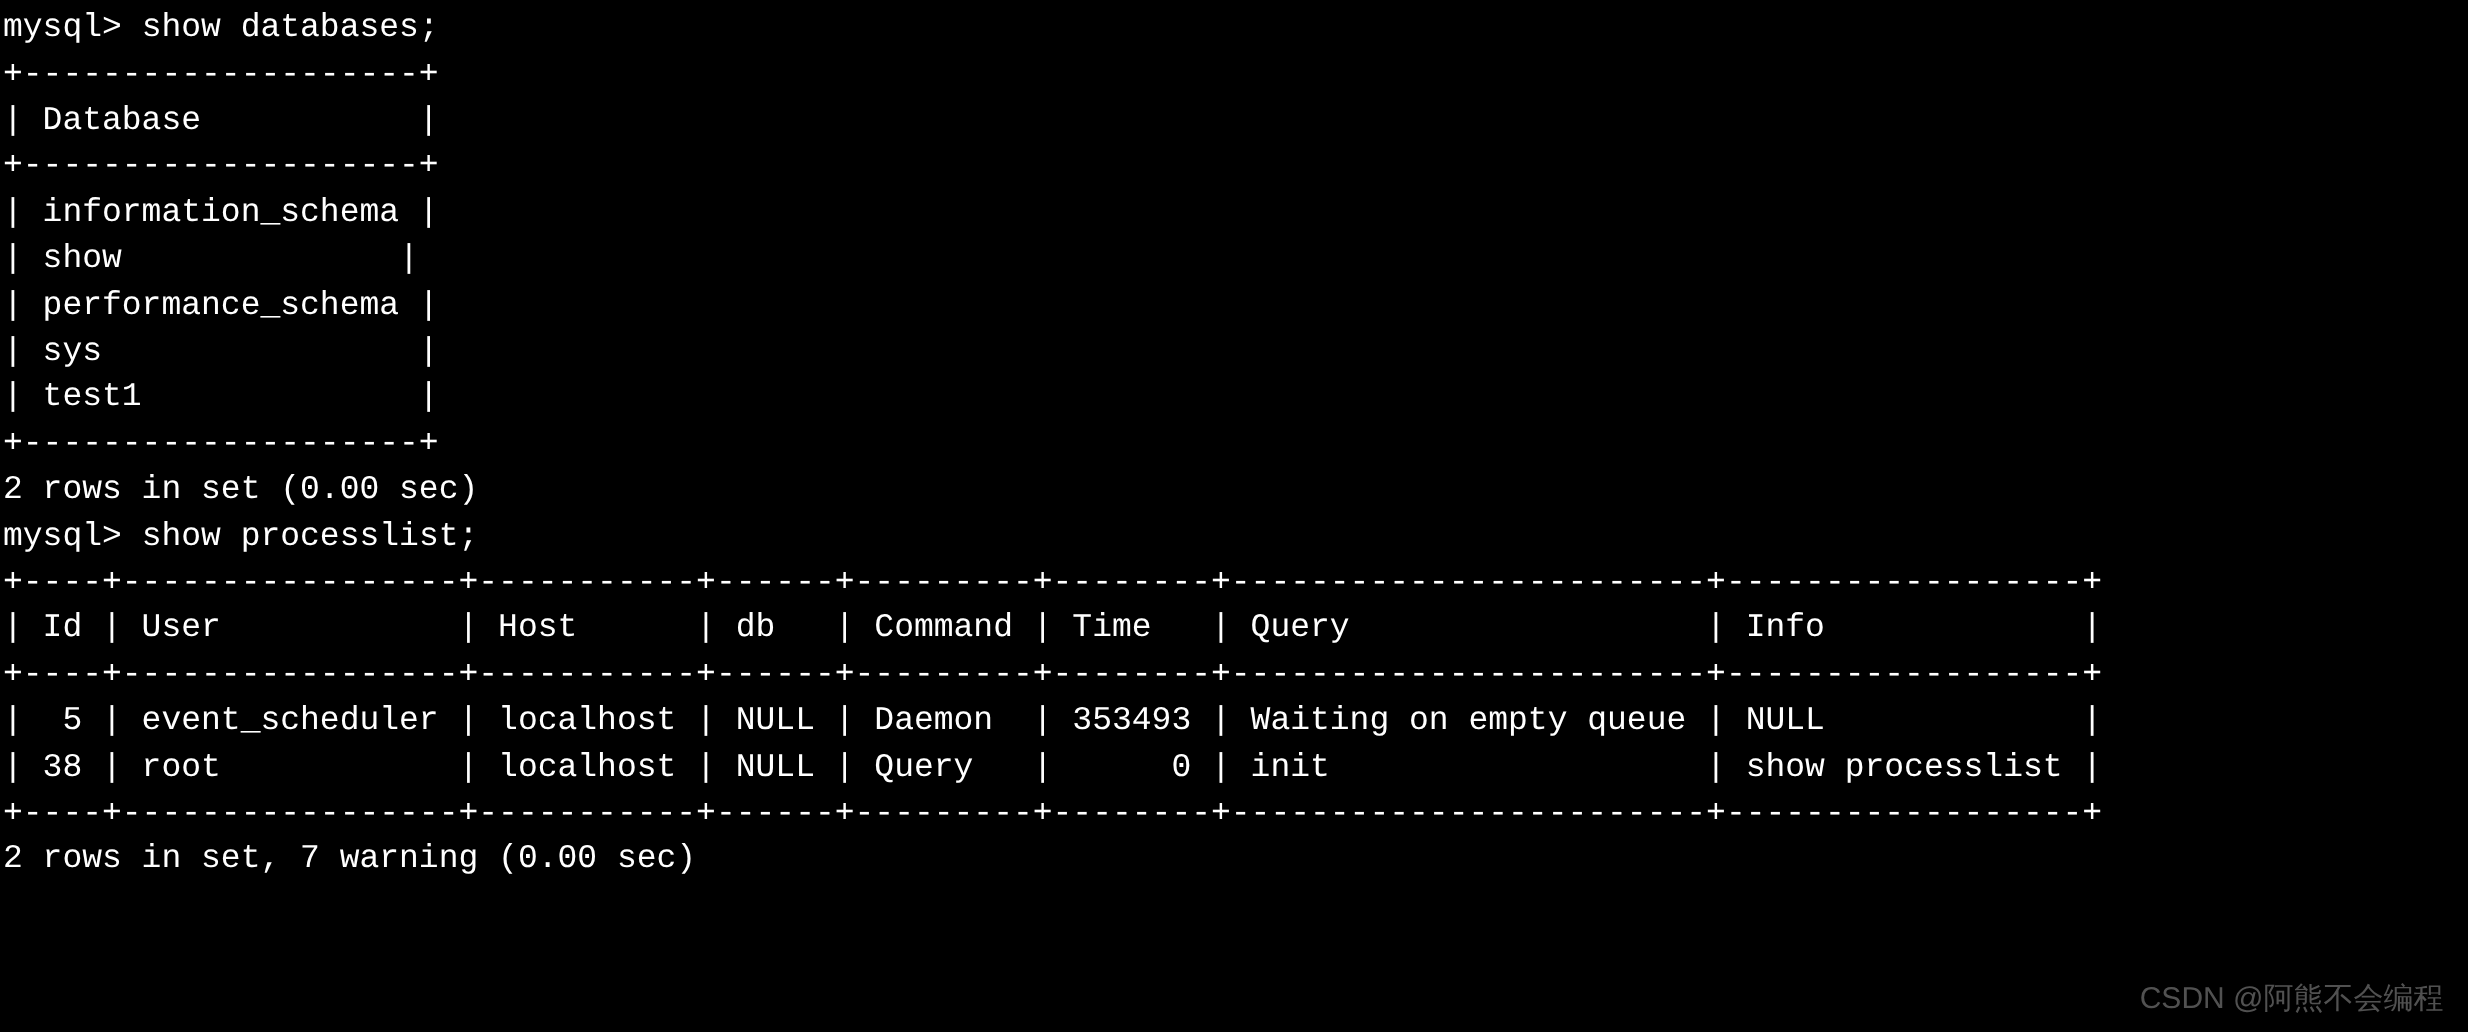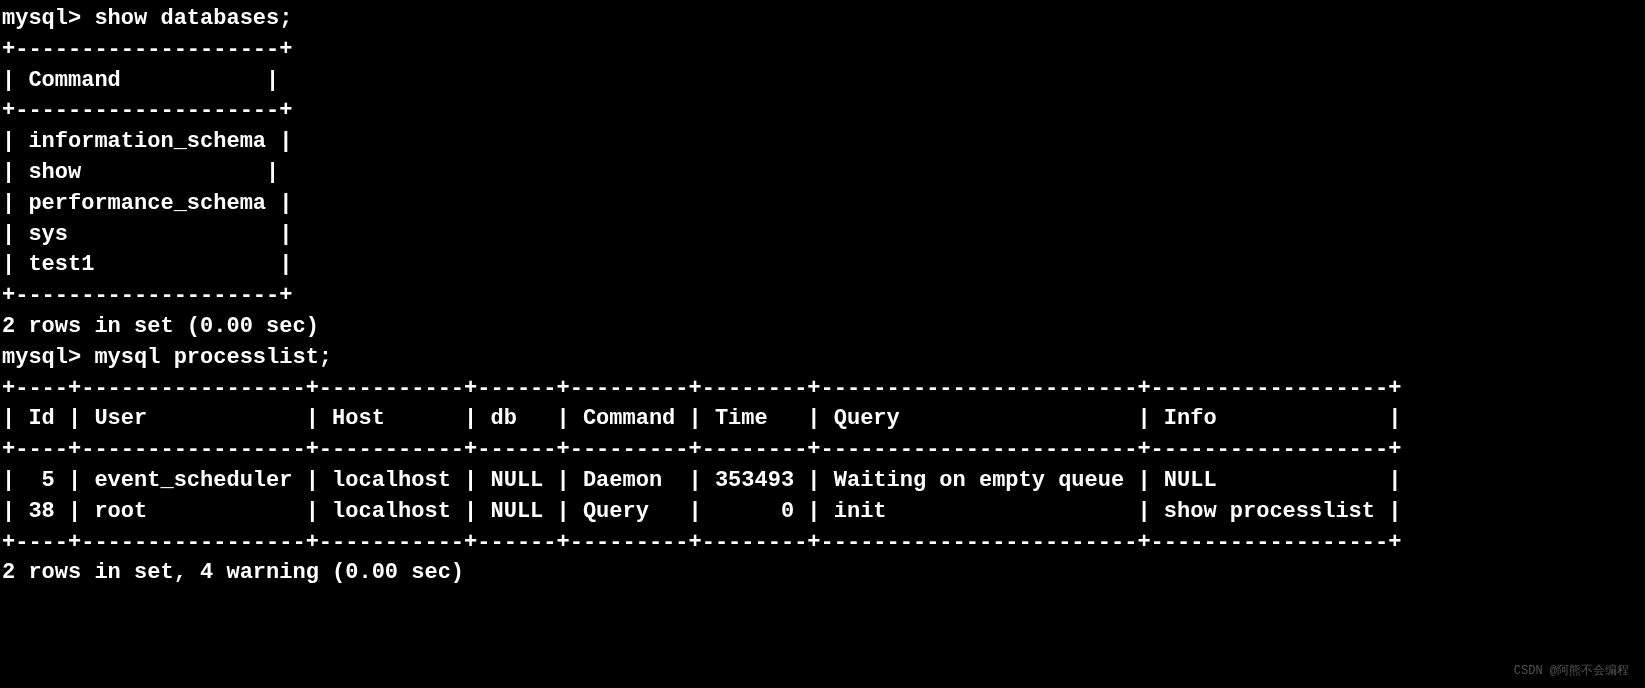--- a/index.html
+++ b/index.html
@@ -15,57 +15,56 @@
       line-height: 1.4;
       padding: 4px 2px;
       width: 1645px;
       height: 688px;
       overflow: hidden;
       position: relative;
     }
     .line {
       white-space: pre;
       position: relative;
-      font-weight: bold;
     }
     .highlight-container {
       position: absolute;
       pointer-events: none;
     }
     .watermark {
       position: absolute;
       bottom: 8px;
       right: 16px;
       color: #888888;
-      font-size: 12px;
-      font-family: Liberation Mono, monospace;
+      font-size: 20px;
+      font-family: Liberation Sans, sans-serif;
       opacity: 0.6;
     }
   </style>
 </head>
 <body>
 
 <div class="line"><span>mysql&gt; </span><span>show databases;</span></div>
 <div class="line">+--------------------+</div>
-<div class="line">| Command           |</div>
+<div class="line">| Database           |</div>
 <div class="line">+--------------------+</div>
 <div class="line">| information_schema |</div>
 <div class="line">| show              |</div>
 <div class="line">| performance_schema |</div>
 <div class="line">| sys                |</div>
 <div class="line">| test1              |</div>
 <div class="line">+--------------------+</div>
 <div class="line">2 rows in set (0.00 sec)</div>
 <div class="line"></div>
-<div class="line"><span>mysql&gt; </span><span>mysql processlist;</span></div>
+<div class="line"><span>mysql&gt; </span><span>show processlist;</span></div>
 <div class="line">+----+-----------------+-----------+------+---------+--------+------------------------+------------------+</div>
 <div class="line">| Id | User            | Host      | db   | Command | Time   | Query                  | Info             |</div>
 <div class="line">+----+-----------------+-----------+------+---------+--------+------------------------+------------------+</div>
 <div class="line" id="pl-row1">|  5 | event_scheduler | localhost | NULL | Daemon  | 353493 | Waiting on empty queue | NULL             |</div>
 <div class="line" id="pl-row2">| 38 | root            | localhost | NULL | Query   |      0 | init                   | show processlist |</div>
 <div class="line">+----+-----------------+-----------+------+---------+--------+------------------------+------------------+</div>
-<div class="line">2 rows in set, 4 warning (0.00 sec)</div>
+<div class="line">2 rows in set, 7 warning (0.00 sec)</div>
 
 <div class="highlight-container">
   
 </div>
 
 <div class="watermark">CSDN @阿熊不会编程</div>
 
 </body></html>

